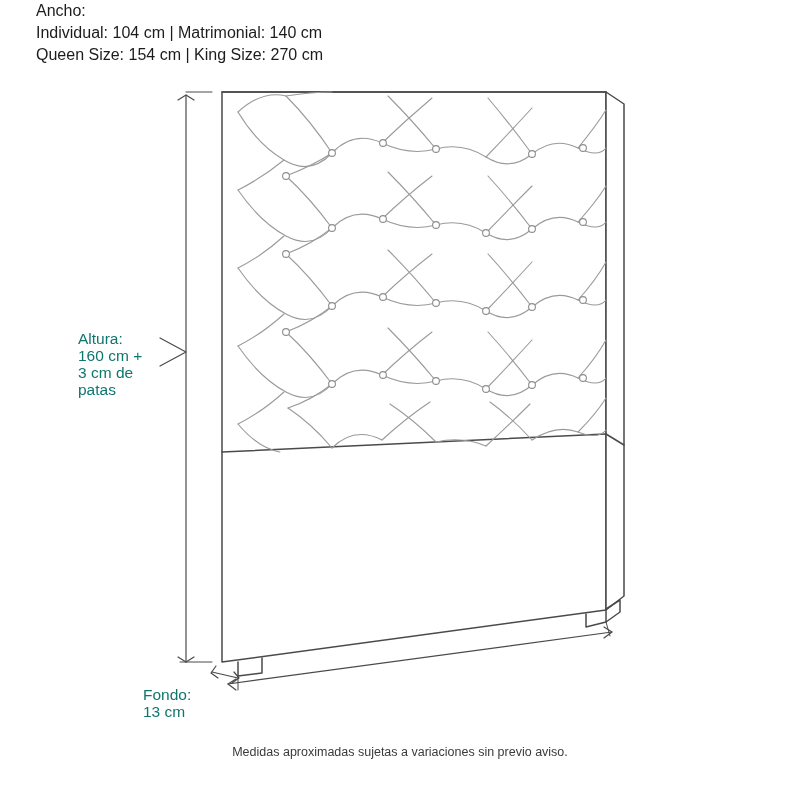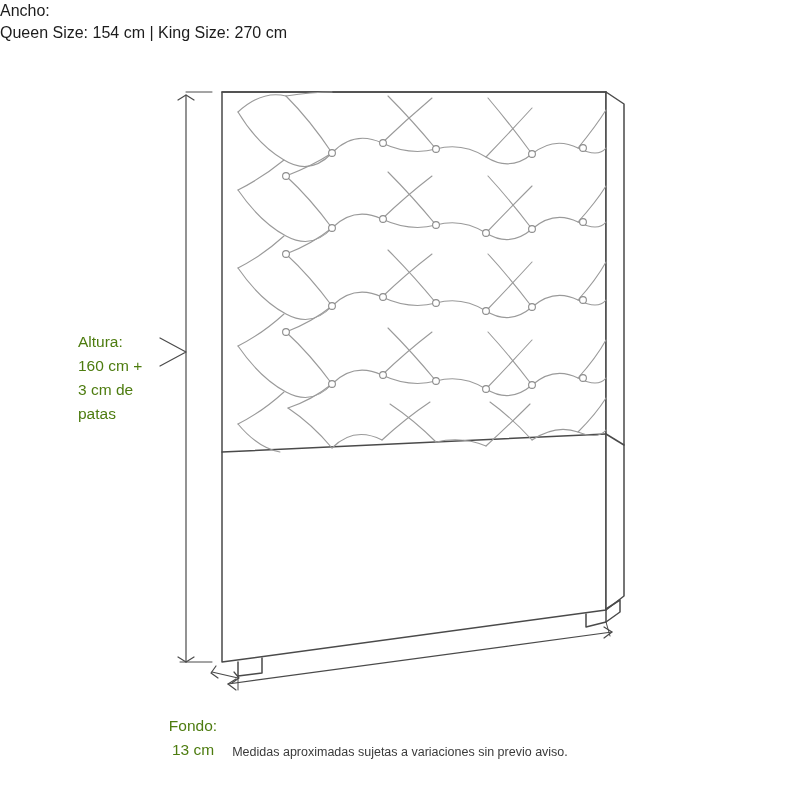--- a/index.html
+++ b/index.html
@@ -21,43 +21,43 @@
     left: 48px;
     top: 34px;
     font-size: 27px;
     font-weight: bold;
     letter-spacing: 0.5px;
     color: #121212;
   }
   .dim-label {
     position: absolute;
     font-size: 15.5px;
-    line-height: 24px;
-    color: #4d7c0f;
+    line-height: 17px;
+    color: #0f766e;
     white-space: pre-line;
   }
   #altura-label {
     left: 78px;
     top: 330px;
     width: 92px;
     text-align: left;
   }
   #fondo-label {
     left: 143px;
     top: 686px;
     width: 100px;
-    text-align: center;
-    margin-top: 28px;
+    text-align: left;
   }
   #ancho-label {
     left: 401px;
     top: 678px;
     width: 330px;
     text-align: left;
     line-height: 22px;
+    padding-left: 36px;
   }
   #footnote {
     position: absolute;
     left: 0;
     top: 745px;
     width: 800px;
     text-align: center;
     font-size: 12.5px;
     color: #3a3a3a;
   }
@@ -224,18 +224,19 @@
 
   <div class="dim-label" id="altura-label">Altura:
 160 cm +
 3 cm de
 patas</div>
   <div class="dim-label" id="fondo-label">Fondo:
 13 cm</div>
 
   <div id="ancho-label">
     <div>Ancho:</div>
+    <div>Individual: 104 cm | Matrimonial: 140 cm</div>
     <div>Queen Size: 154 cm | King Size: 270 cm</div>
   </div>
 
   <div id="footnote">Medidas aproximadas sujetas a variaciones sin previo aviso.</div>
 
 </div>
 
 </body></html>

